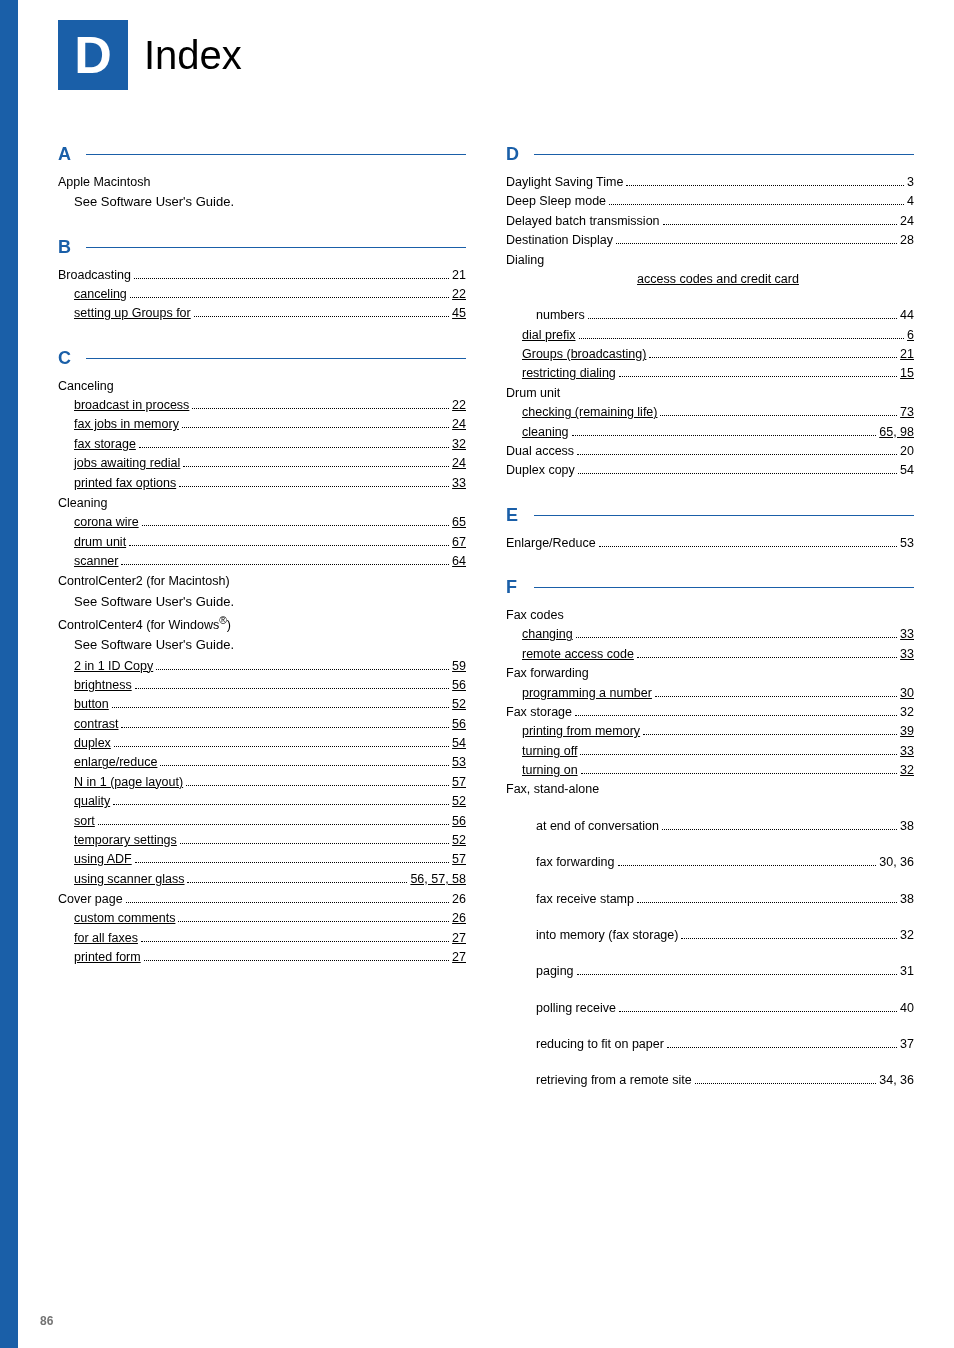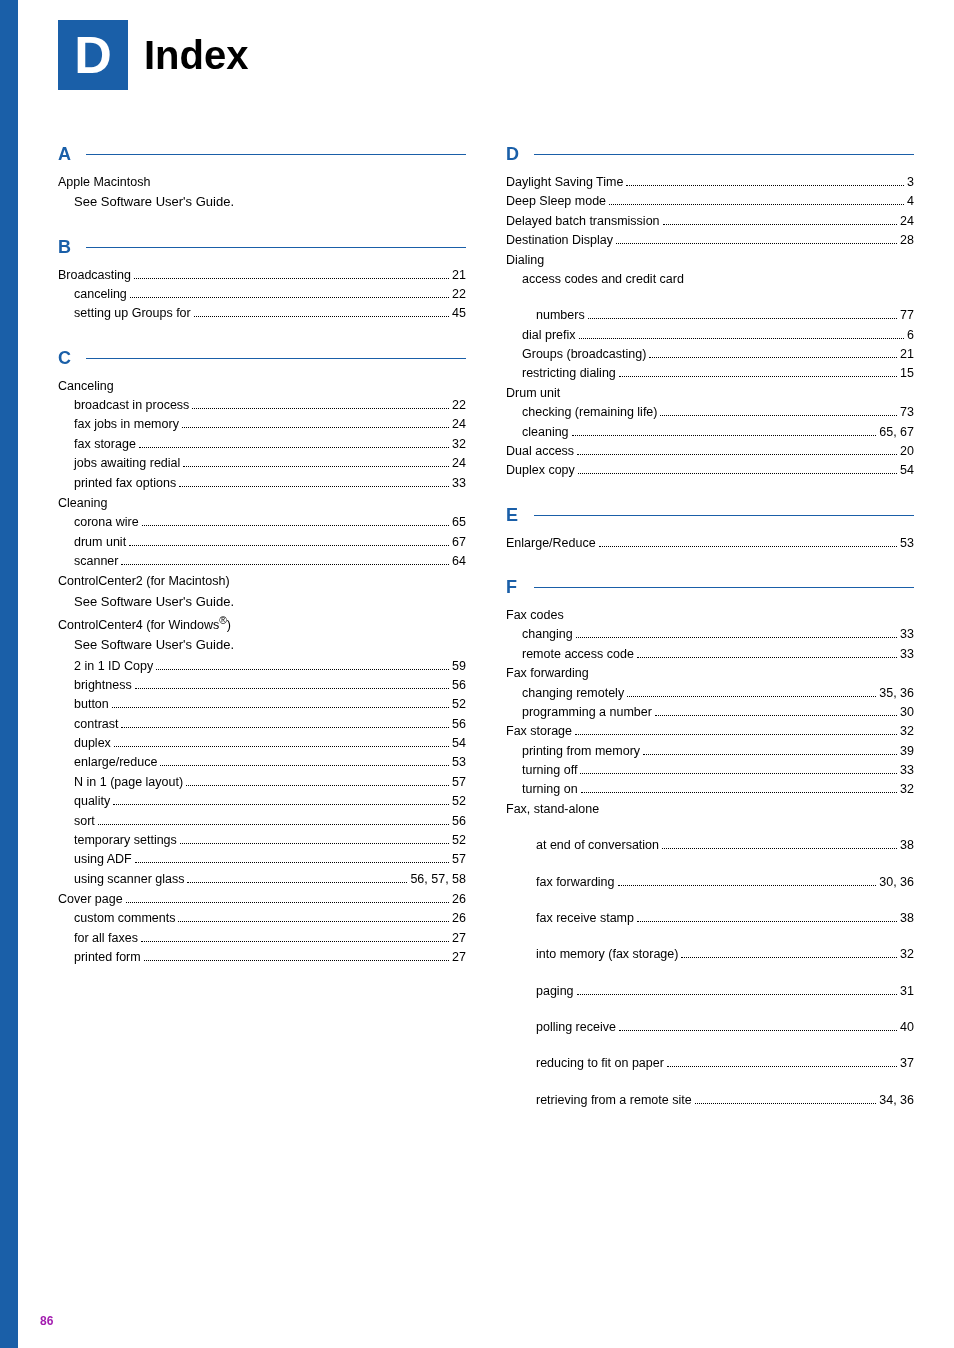--- a/index.html
+++ b/index.html
@@ -54,21 +54,21 @@
     .header-letter {
       color: #fff;
       font-size: 52px;
       font-weight: bold;
       font-family: Arial, Helvetica, sans-serif;
       line-height: 1;
     }
 
     .header-title {
       font-size: 40px;
-      font-weight: bold;
+      font-weight: normal;
       color: #000;
     }
 
     
     .content {
       margin-left: 18px;
       padding: 10px 40px 30px 40px;
       display: flex;
       gap: 0;
     }
@@ -112,24 +112,25 @@
 
     .entry-main {
       display: flex;
       justify-content: space-between;
       align-items: baseline;
       line-height: 1.55;
     }
 
     .entry-sub {
       display: flex;
-      justify-content: flex-start;
+      justify-content: center;
       align-items: baseline;
       padding-left: 16px;
       line-height: 1.55;
+      text-decoration: underline;
     }
 
     .entry-sub2 {
       display: flex;
       justify-content: space-between;
       align-items: baseline;
       padding-left: 30px;
       line-height: 1.55;
       margin-top: 17px;
     }
@@ -162,21 +163,21 @@
       
     }
 
     
     .page-number {
       position: absolute;
       bottom: 20px;
       left: 40px;
       font-size: 12px;
       font-weight: bold;
-      color: #a21caf;
+      color: #737373;
     }
 
   </style>
 </head>
 <body>
 
 <div class="page">
   <div class="blue-sidebar"></div>
 
   <div class="header">
@@ -415,21 +416,21 @@
         </div>
         <div class="entry-main">
           <span class="entry-label">Dialing</span>
         </div>
         <div class="entry-sub">
           <span class="entry-label">access codes and credit card</span>
         </div>
         <div class="entry-sub2">
           <span class="entry-label">numbers</span>
           <span class="entry-dots"></span>
-          <span class="entry-page">77</span>
+          <span class="entry-page">44</span>
         </div>
         <div class="entry-sub">
           <span class="entry-label">dial prefix</span>
           <span class="entry-dots"></span>
           <span class="entry-page">6</span>
         </div>
         <div class="entry-sub">
           <span class="entry-label">Groups (broadcasting)</span>
           <span class="entry-dots"></span>
           <span class="entry-page">21</span>
@@ -443,21 +444,21 @@
           <span class="entry-label">Drum unit</span>
         </div>
         <div class="entry-sub">
           <span class="entry-label">checking (remaining life)</span>
           <span class="entry-dots"></span>
           <span class="entry-page">73</span>
         </div>
         <div class="entry-sub">
           <span class="entry-label">cleaning</span>
           <span class="entry-dots"></span>
-          <span class="entry-page">65, 67</span>
+          <span class="entry-page">65, 98</span>
         </div>
         <div class="entry-main">
           <span class="entry-label">Dual access</span>
           <span class="entry-dots"></span>
           <span class="entry-page">20</span>
         </div>
         <div class="entry-main">
           <span class="entry-label">Duplex copy</span>
           <span class="entry-dots"></span>
           <span class="entry-page">54</span>
@@ -495,25 +496,20 @@
         <div class="entry-sub">
           <span class="entry-label">remote access code</span>
           <span class="entry-dots"></span>
           <span class="entry-page">33</span>
         </div>
 
         <div class="entry-main">
           <span class="entry-label">Fax forwarding</span>
         </div>
         <div class="entry-sub">
-          <span class="entry-label">changing remotely</span>
-          <span class="entry-dots"></span>
-          <span class="entry-page">35, 36</span>
-        </div>
-        <div class="entry-sub">
           <span class="entry-label">programming a number</span>
           <span class="entry-dots"></span>
           <span class="entry-page">30</span>
         </div>
 
         <div class="entry-main">
           <span class="entry-label">Fax storage</span>
           <span class="entry-dots"></span>
           <span class="entry-page">32</span>
         </div>

